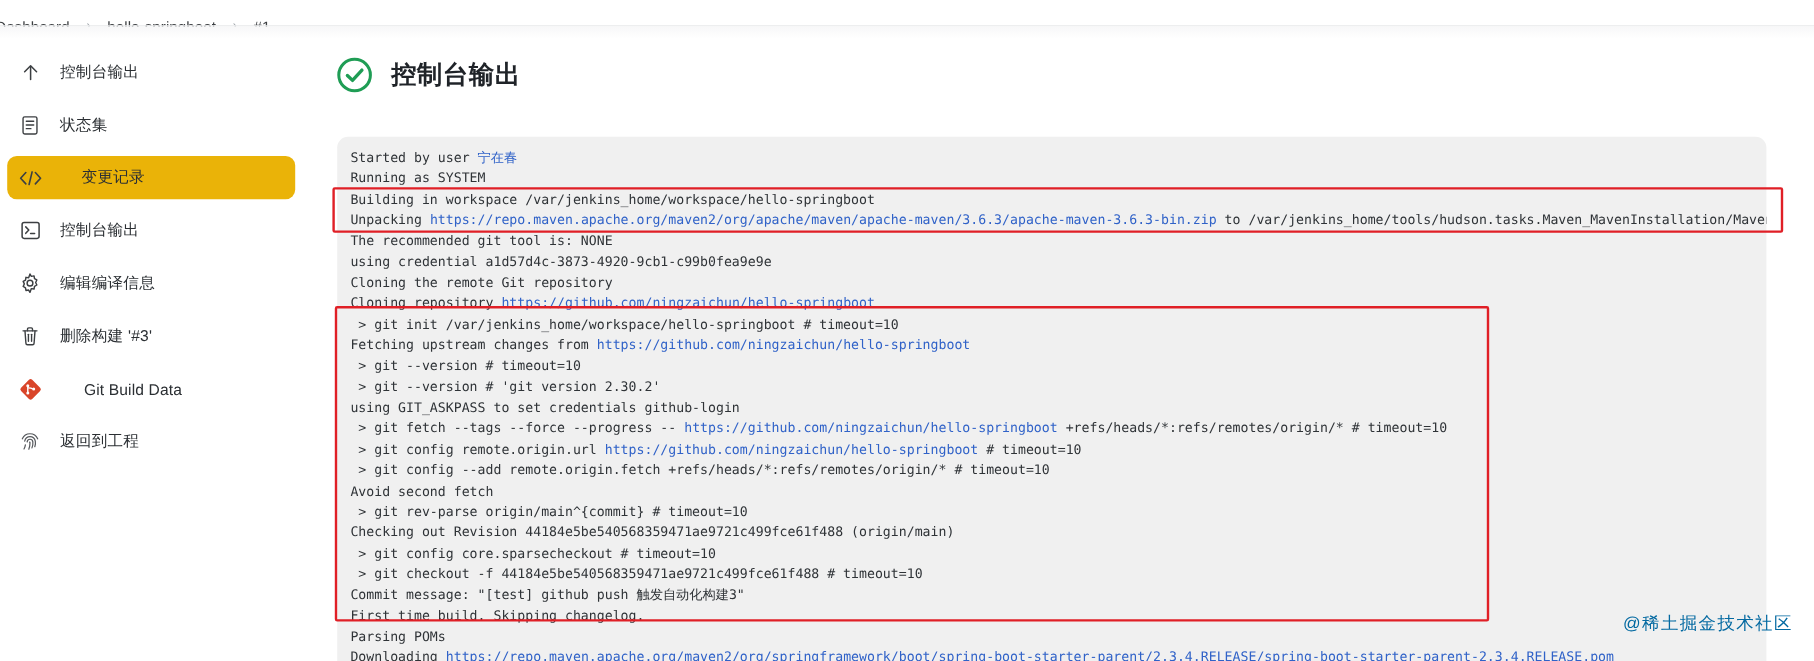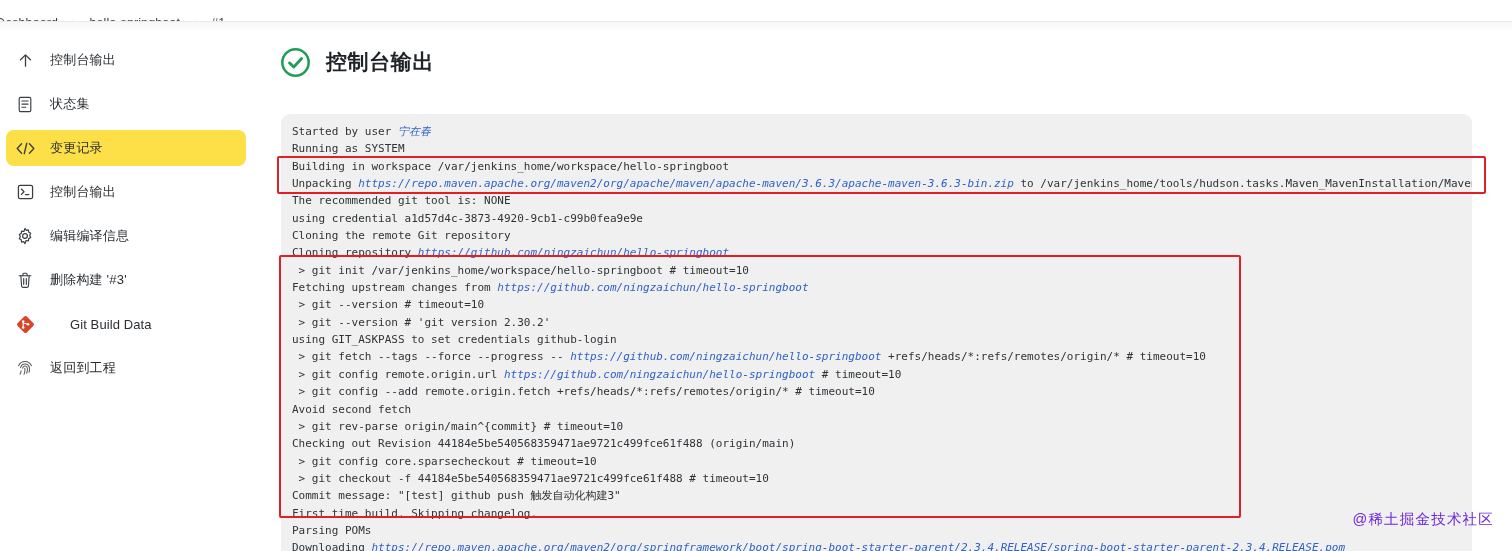--- a/index.html
+++ b/index.html
@@ -61,21 +61,21 @@
   .side-item {
     position: relative;
     display: flex;
     align-items: center;
     height: 36px;
     margin: 0 6px 8px 6px;
     padding-left: 6px;
     border-radius: 8px;
     cursor: pointer;
   }
-  .side-item.active { background: #fde047; }
+  .side-item.active { background: #eab308; gap: 18px; }
   .side-icon {
     width: 26px; height: 22px;
     flex: 0 0 26px;
     display: flex; align-items: center; justify-content: center;
     margin-right: 12px;
   }
   .side-label {
     font-size: 13px;
     color: #2b2f33;
     letter-spacing: .2px;
@@ -122,21 +122,20 @@
     font-family: "DejaVu Sans Mono", "Liberation Mono", monospace;
     font-size: 11px;
     line-height: 17.35px;
     color: #2f3337;
     white-space: pre;
   }
   .log-line { white-space: pre; }
   .log-line a, .lnk {
     color: #3062c8;
     text-decoration: none;
-    font-style: italic;
   }
 
   
   .console-fade {
     position: absolute;
     left: 0; bottom: 0;
     width: 1191px; height: 5px;
     background: linear-gradient(rgba(240,240,240,0), rgba(240,240,240,0));
   }
 
@@ -148,21 +147,21 @@
     pointer-events: none;
   }
   #redbox-1 { top: 156px; left: 277px; width: 1209px; height: 38px; }
   #redbox-2 { top: 255px; left: 279px; width: 962px; height: 263px; }
 
   
   .watermark {
     position: absolute;
     right: 18px; bottom: 22px;
     font-size: 14.5px;
-    color: #6d28d9;
+    color: #0369a1;
     letter-spacing: 1.2px;
     white-space: nowrap;
   }
 </style>
 </head>
 <body>
 
 <div id="page">
 
   <div class="breadcrumb-bar">

